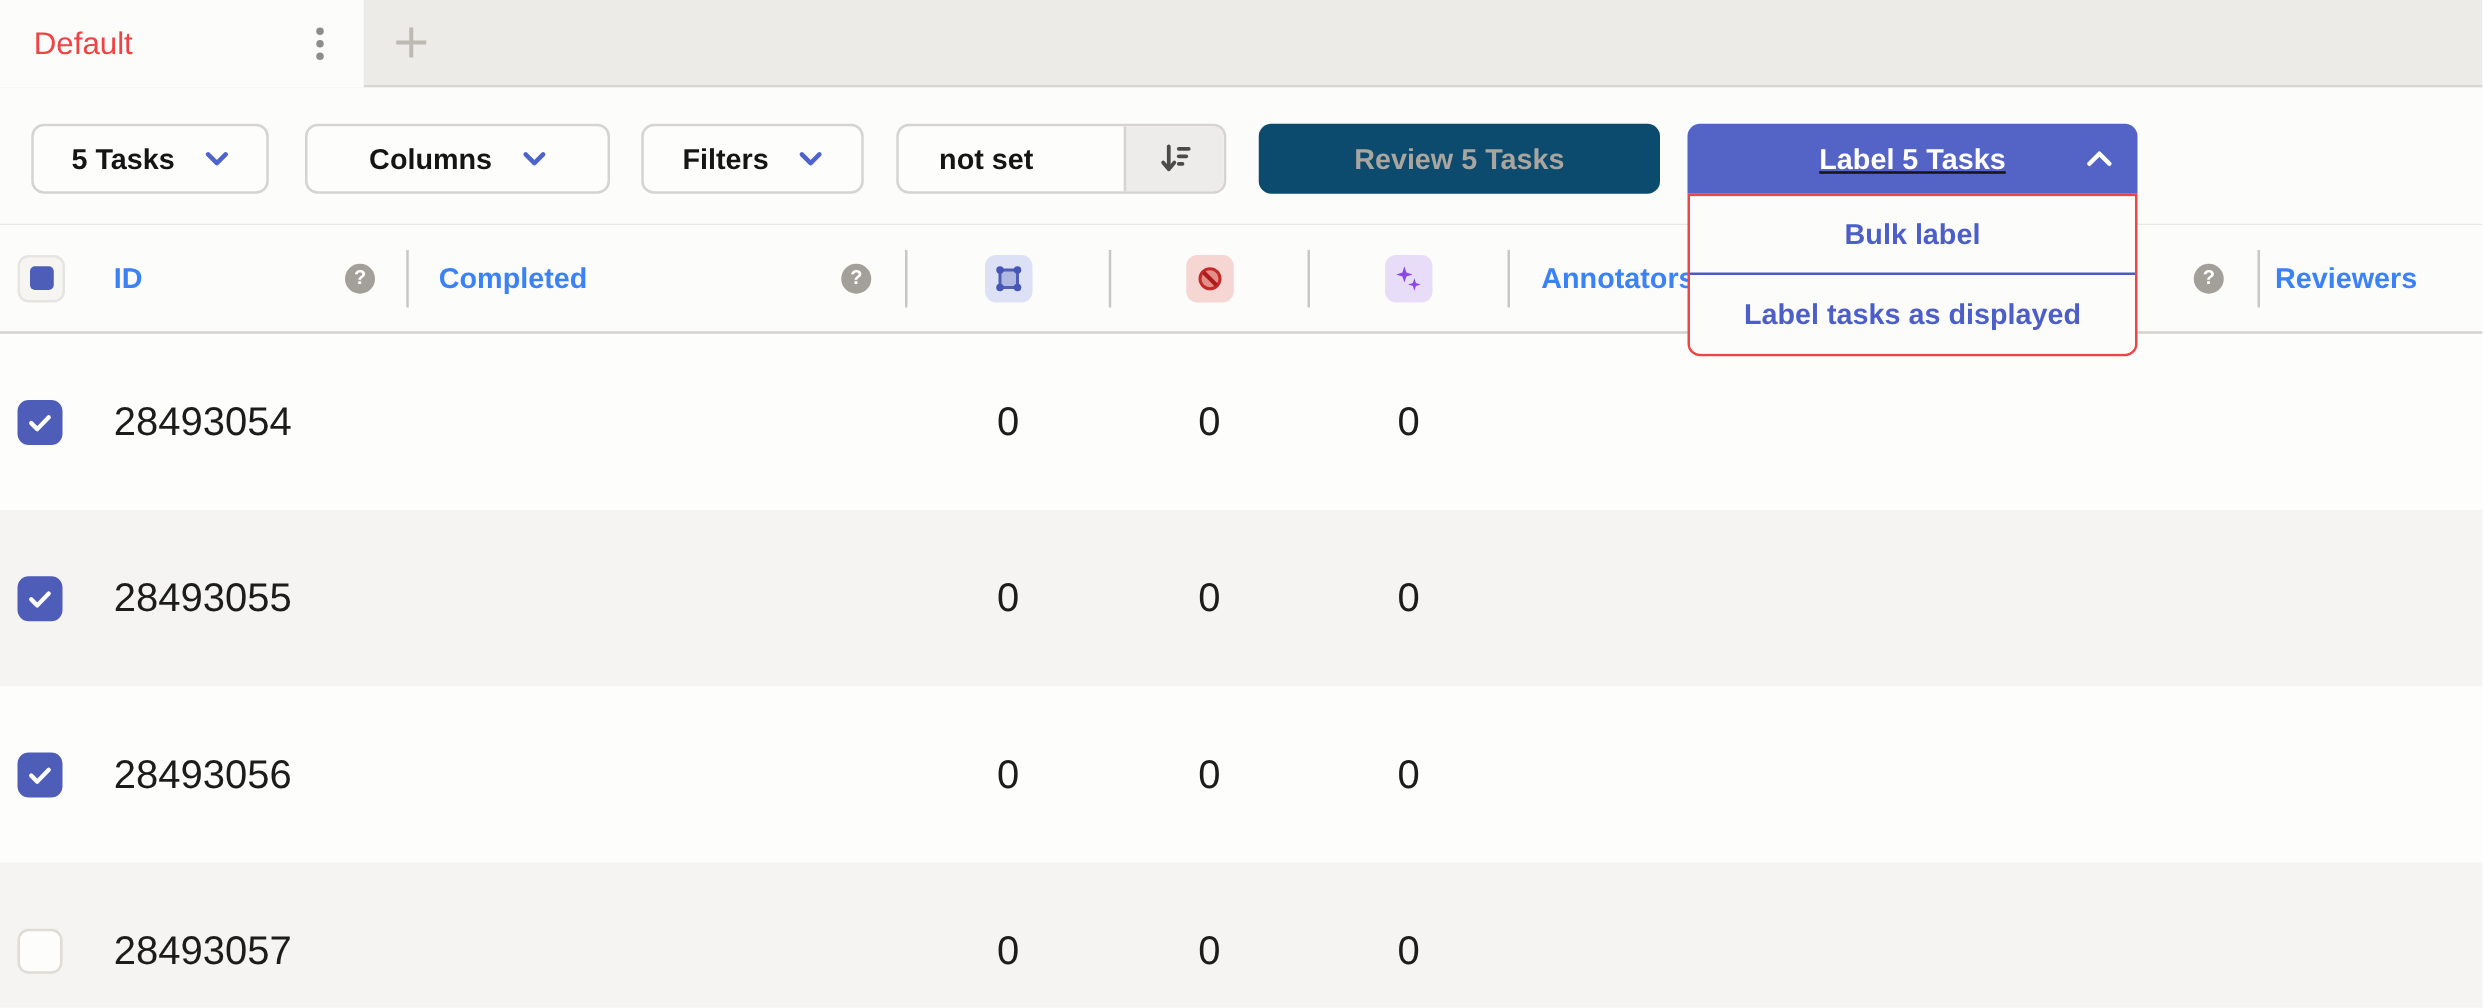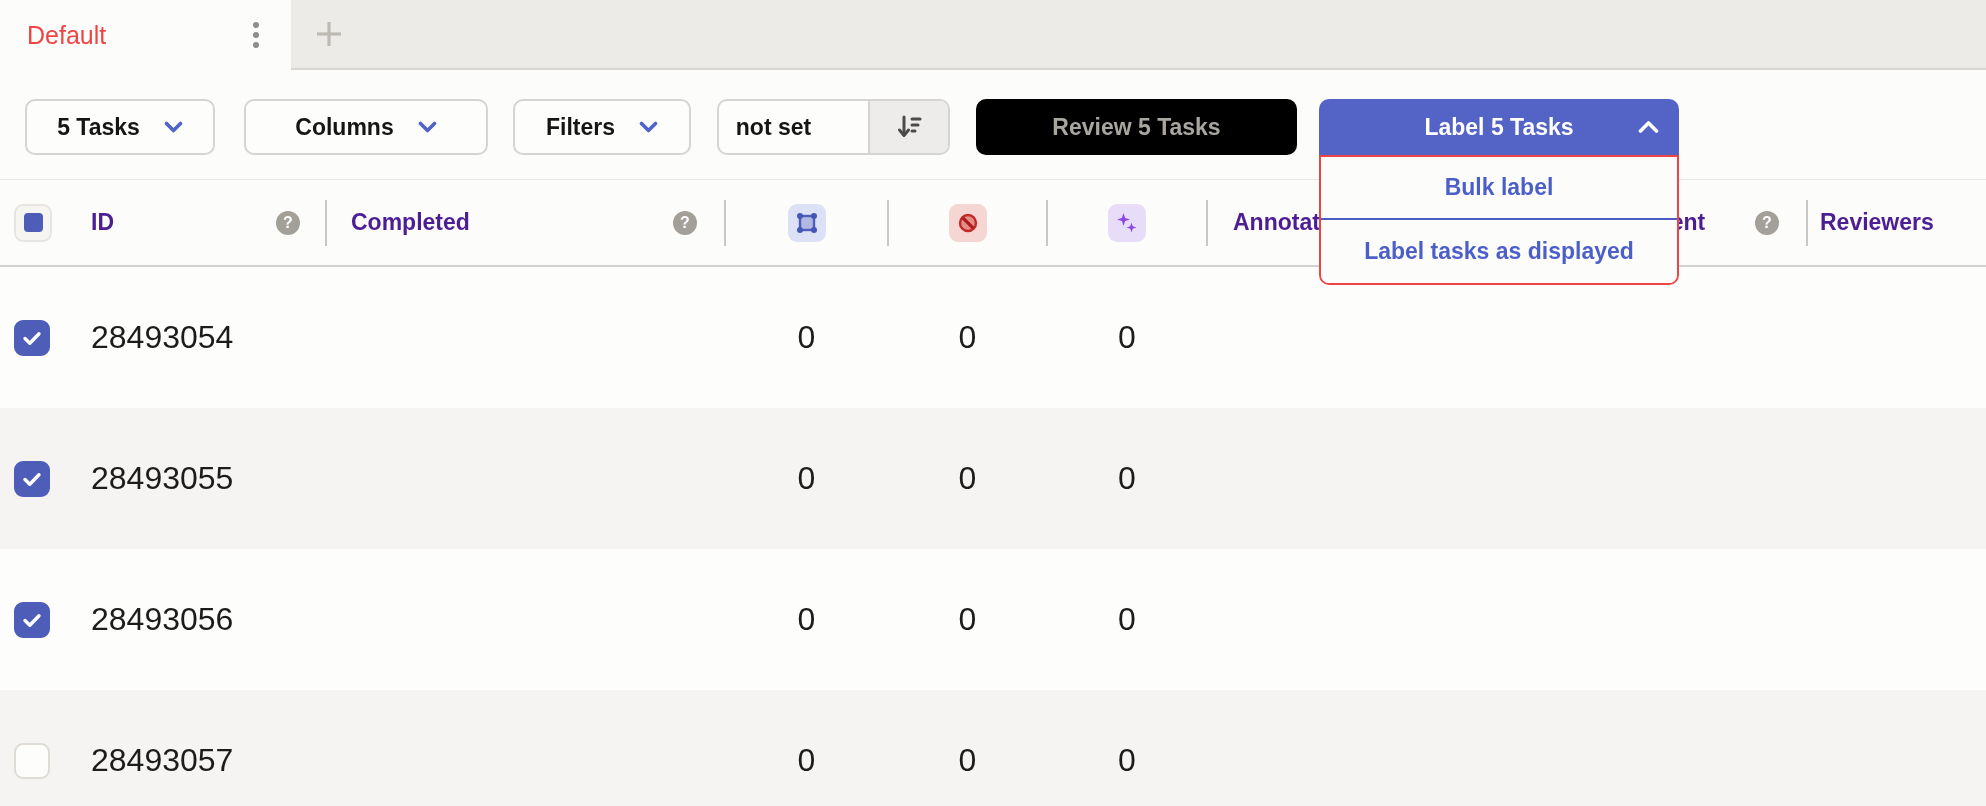--- a/index.html
+++ b/index.html
@@ -42,38 +42,38 @@
   }
   .btn{
     height:56px; background:#fdfdfc; border:2px solid #d6d4d0; border-radius:10px;
     display:flex; align-items:center; justify-content:center; gap:24px;
     font-size:23px; font-weight:600; color:#151515; cursor:pointer;
   }
   .btn-tasks{ width:190px; margin-right:29px; }
   .btn-columns{ width:244px; margin-right:25px; }
   .btn-filters{ width:178px; margin-right:26px; }
   .ordering{
-    width:233px; height:56px; margin-right:26px;
+    width:264px; height:56px; margin-right:26px;
     border:2px solid #d6d4d0; border-radius:10px; overflow:hidden;
     display:flex; background:#fdfdfc;gap:40px;
   }
   .ordering-value{
     flex:1; display:flex; align-items:center; justify-content:center;
     font-size:23px; font-weight:600; cursor:pointer;
   }
   .ordering-sort{
     width:80px; background:#edecea; border-left:2px solid #d6d4d0;
     display:flex; align-items:center; justify-content:center; cursor:pointer;
   }
   .btn-review{
     width:321px; height:56px; margin-right:22px; border:none; border-radius:10px;
-    background:#000000; color:#a9a59f; font-size:23px; font-weight:600;
+    background:#0c4a6e; color:#a9a59f; font-size:23px; font-weight:600;
     display:flex; align-items:center; justify-content:center; cursor:default;
   }
-  .label-wrap{ position:relative; width:360px; }
+  .label-wrap{ position:relative; width:360px;text-decoration:underline; }
   .btn-label{
     width:360px; height:56px; background:#5363c6; border:none; border-radius:10px 10px 0 0;
     color:#ffffff; font-size:23px; font-weight:600;
     display:flex; align-items:center; justify-content:center; cursor:pointer; position:relative;
   }
   .btn-label .chev-up{ position:absolute; right:20px; top:50%; transform:translateY(-50%); }
   .label-menu{
     position:absolute; left:0; top:56px; width:360px; background:#fcfcfb;
     border:2px solid #ef4444; border-radius:0 0 10px 10px; overflow:hidden; z-index:30;
   }
@@ -101,21 +101,21 @@
   .c-completed{ left:326px; width:399px; padding:0 28px 0 25px; }
   .c-a1{ left:725px; width:163px; }
   .c-a2{ left:888px; width:159px; }
   .c-a3{ left:1047px; width:160px; }
   .c-ann{ left:1207px; width:353px; padding-left:26px; }
   .c-agree{ left:1560px; width:247px; padding:0 28px 0 25px; }
   .c-rev{ left:1792px; width:179px; padding-left:28px; }
   .center{ justify-content:center; }
   .spread{ justify-content:space-between; }
 
-  .htext{ font-size:23px; font-weight:600; color:#4c1d95; white-space:nowrap; }
+  .htext{ font-size:23px; font-weight:600; color:#3b82f6; white-space:nowrap; }
   .hdiv{
     position:absolute; top:50%; transform:translateY(-50%);
     width:2px; height:46px; background:#c9c7c3;
   }
   .help{
     width:24px; height:24px; border-radius:50%; background:#a3a09a; flex:none;
     color:#ffffff; font-size:16px; font-weight:700;
     display:flex; align-items:center; justify-content:center; cursor:pointer;
   }
   .badge{

